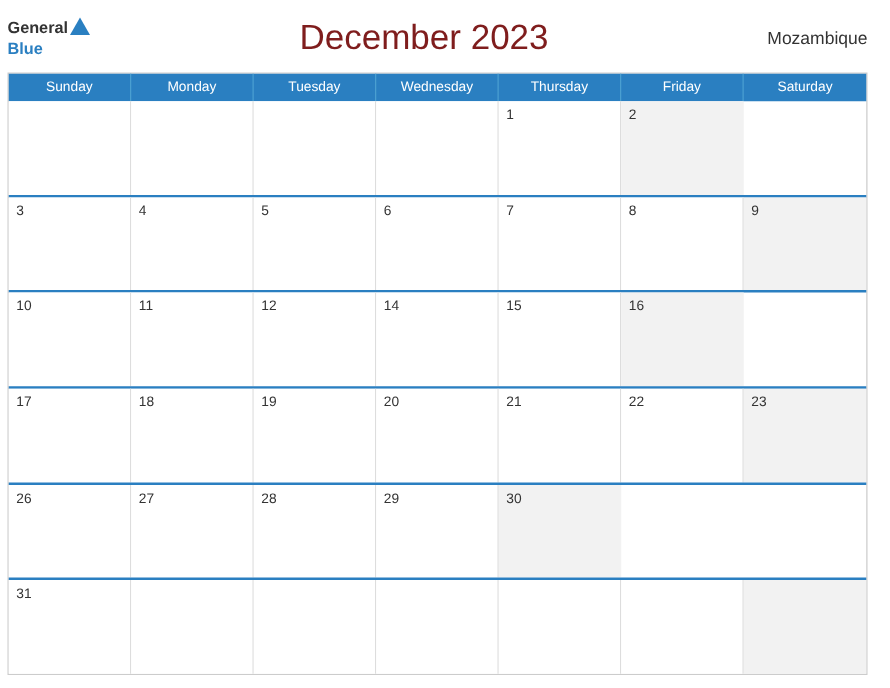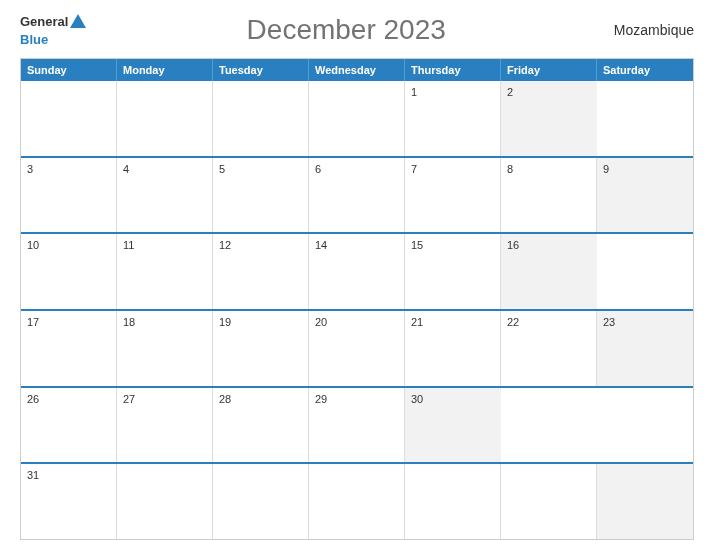--- a/index.html
+++ b/index.html
@@ -7,21 +7,21 @@
       width: 712px;
       height: 550px;
       background: #fff;
       font-family: Arial, sans-serif;
       overflow: hidden;
     }
     .page {
       width: 708px;
       height: 550px;
       background: #fff;
-      padding: 12px 14px 10px 20px;
+      padding: 12px 14px 10px 6px;
       display: flex;
       flex-direction: column;
     }
     .header {
       display: flex;
       align-items: center;
       justify-content: space-between;
       margin-bottom: 10px;
     }
     .logo {
@@ -44,21 +44,21 @@
     }
     .logo-icon {
       width: 18px;
       height: 18px;
       margin-left: 1px;
       margin-right: 1px;
     }
     .title {
       font-size: 28px;
       font-weight: normal;
-      color: #737373;
+      color: #7f1d1d;
       text-align: center;
       flex: 1;
     }
     .country {
       font-size: 14px;
       color: #333;
       text-align: right;
       min-width: 90px;
     }
     .calendar {
@@ -69,23 +69,23 @@
     }
     .day-headers {
       display: grid;
       grid-template-columns: repeat(7, 1fr);
       background: #2a7fc1;
     }
     .day-header {
       padding: 5px 6px;
       font-size: 11px;
       color: #fff;
-      font-weight: bold;
+      font-weight: normal;
       border-right: 1px solid #4a9fd1;
-      text-align: left;
+      text-align: center;
     }
     .day-header:last-child {
       border-right: none;
     }
     .calendar-body {
       flex: 1;
       display: flex;
       flex-direction: column;
     }
     .week-row {

